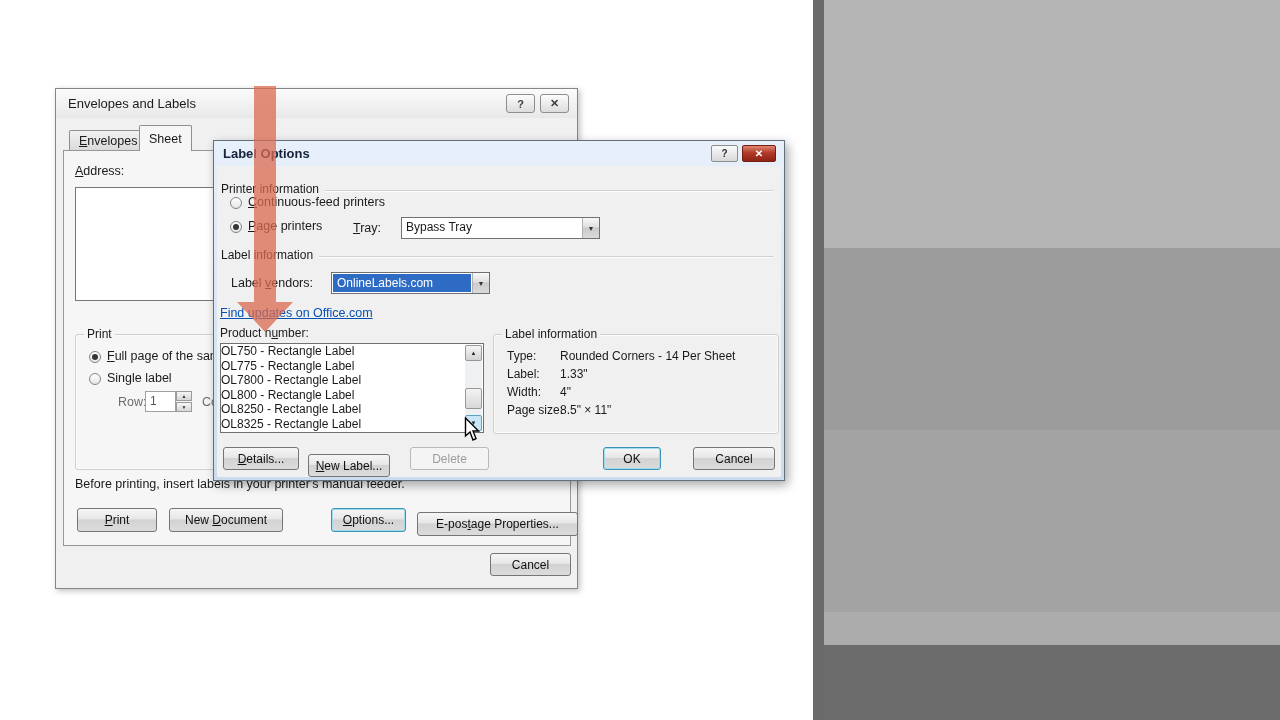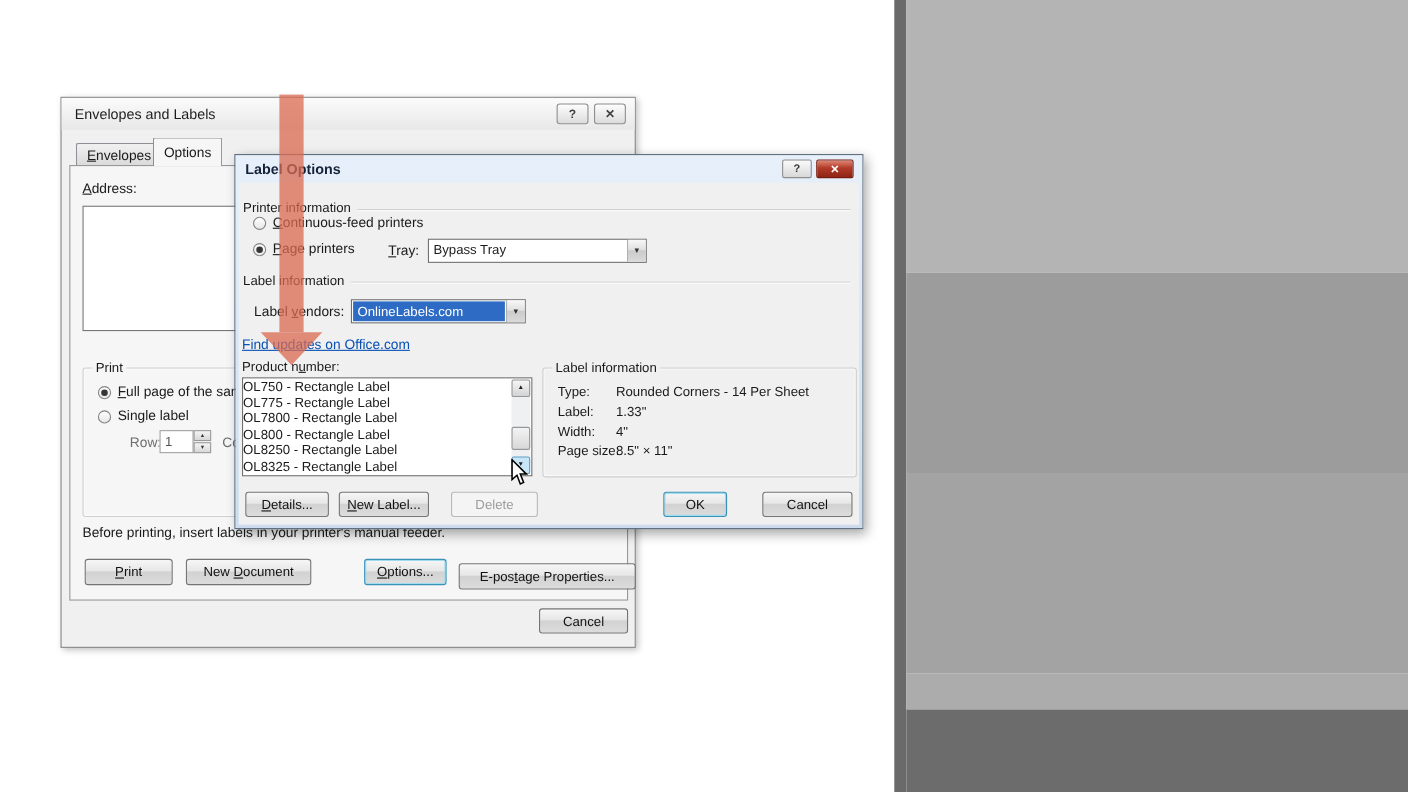--- a/index.html
+++ b/index.html
@@ -26,21 +26,21 @@
 
   .capbtn { position:absolute; top:5px; width:29px; height:19px; display:flex; align-items:center; justify-content:center;
             font-size:11px; font-weight:bold; color:#414141; border:1px solid #8e8e8e; border-radius:3px;
             background:linear-gradient(#fdfdfd,#dcdcdc); }
 
   .radio { position:absolute; width:12px; height:12px; border-radius:50%;
            border:1px solid #848484; background:linear-gradient(#ffffff,#e6e6e6); }
   .radio.sel::after { content:""; position:absolute; left:2px; top:2px; width:6px; height:6px;
                       border-radius:50%; background:#353535; }
 
-  .combo { position:absolute; display:flex; background:#fff; border:1px solid #707070; }
+  .combo { position:absolute; display:flex; background:#fff; border:1px solid #707070;margin-left:12px; }
   .combo .val { flex:1; font-size:12px; padding:2px 4px; white-space:nowrap; overflow:hidden; }
   .combo .drop { width:17px; border-left:1px solid #b0b0b0; display:flex; align-items:center; justify-content:center;
                  font-size:7px; color:#333; background:linear-gradient(#f8f8f8,#e0e0e0 45%,#cbcbcb 50%,#dadada); }
 
   .hgroup { position:absolute; display:flex; align-items:center; }
   .hgroup .lbl { font-size:12px; white-space:nowrap; padding-right:6px; }
   .hgroup .line { flex:1; height:2px; border-top:1px solid #d0d0d0; border-bottom:1px solid #fcfcfc; margin-top:3px; }
 
   .groupbox { position:absolute; border:1px solid #cfcfcf; border-radius:3px; box-shadow: inset 0 0 0 1px #fbfbfb; }
   .groupbox > .gb-label { position:absolute; top:-8px; left:8px; font-size:12px; padding:0 3px; white-space:nowrap; }
@@ -130,21 +130,21 @@
       <span>?</span>
     </div>
     <div class="capbtn" style="right:8px;">
       <span>✕</span>
     </div>
 
     <div class="tab" id="tab-envelopes">
       <span><u>E</u>nvelopes</span>
     </div>
     <div class="tab" id="tab-labels">
-      <span>Options</span>
+      <span>Sheet</span>
     </div>
 
     <div id="tabpage">
       <div id="addr-label"><u>A</u>ddress:</div>
       <textarea id="addr-box" style=""></textarea>
 
       <div class="groupbox" id="print-group">
         <span class="gb-label">Print</span>
         <span class="radio sel" style="left:13px; top:16px;"></span>
         <span style="position:absolute; left:31px; top:14px; font-size:12.5px; white-space:nowrap;"><u>F</u>ull page of the same label</span>
@@ -269,21 +269,21 @@
         </div>
         <div class="info-row" style="top:68px;">
           <span>Page size:</span>
           <span class="iv">8.5" × 11"</span>
         </div>
       </div>
 
       <div class="btn" style="left:6px; top:281px; width:76px; height:23px;">
         <span><u>D</u>etails...</span>
       </div>
-      <div class="btn" style="left:91px; top:281px; width:82px; height:23px;">
+      <div class="btn" style="left:91px; top:288px; width:82px; height:23px;">
         <span><u>N</u>ew Label...</span>
       </div>
       <div class="btn disabled" style="left:193px; top:281px; width:79px; height:23px;">
         <span>Delete</span>
       </div>
       <div class="btn focused" style="left:386px; top:281px; width:58px; height:23px;">
         <span>OK</span>
       </div>
       <div class="btn" style="left:476px; top:281px; width:82px; height:23px;">
         <span>Cancel</span>

